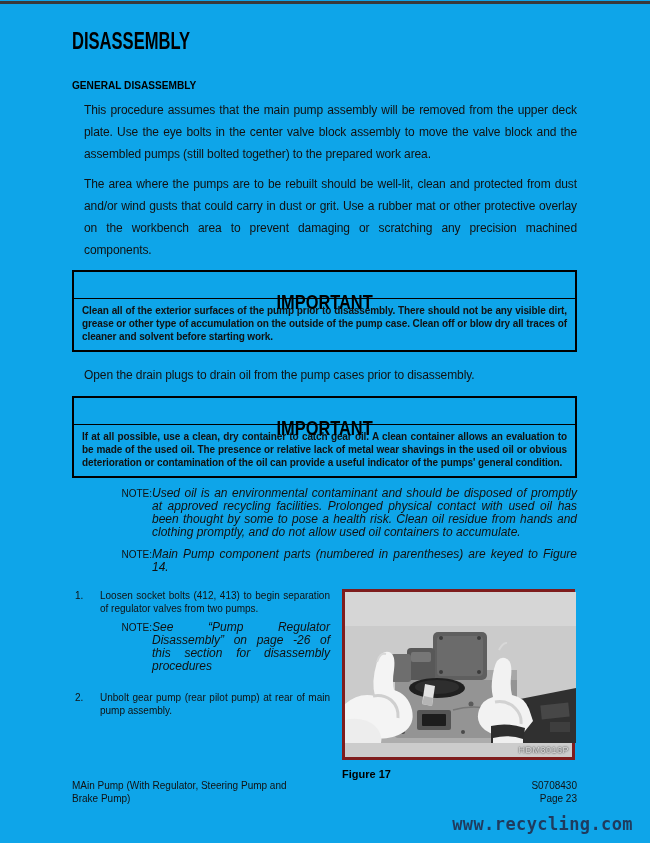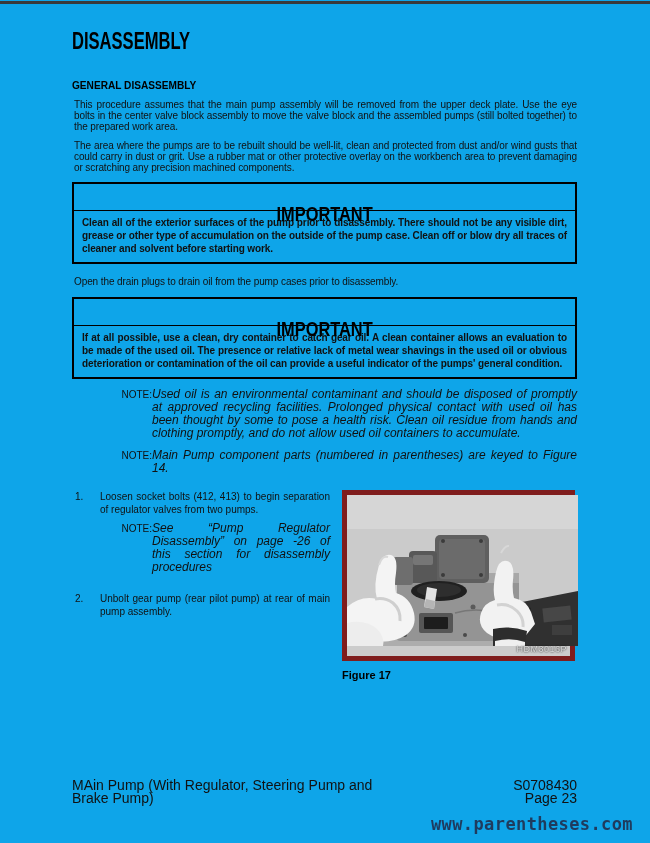--- a/index.html
+++ b/index.html
@@ -39,23 +39,23 @@
     margin: 26px 0 0 0;
     font-size: 11px;
     font-weight: bold;
     transform: scaleX(0.92);
     transform-origin: left center;
     white-space: nowrap;
     color: #000;
   }
 
   .body-par {
-    margin: 8px 0 0 2px;
-    font-size: 10px;
-    line-height: 11px;
+    margin: 8px 0 0 12px;
+    font-size: 12px;
+    line-height: 22px;
     text-align: justify;
     letter-spacing: -0.1px;
   }
 
   .important-box {
     margin-top: 9px;
     border: 2px solid #000;
   }
   .important-hdr {
     text-align: center;
@@ -102,21 +102,21 @@
   .step-body { flex: 1; }
   .step-text { font-size: 10px; line-height: 13px; text-align: justify; margin: 0; }
   .step-note { display: flex; margin-top: 6px; margin-bottom: 9px; }
   .step-note .note-label { width: 52px; }
   .step-note .note-text { word-spacing: 6px; }
 
   .figure-frame {
     position: relative;
     width: 233px;
     height: 171px;
-    border: 5px solid #7f1d1d;
+    border: 3px solid #7f1d1d;
     background: #cccccc;
   }
   .figure-frame svg { display: block; width: 231px; height: 151px; }
   .photo-label {
     position: absolute;
     right: 3px; bottom: 2px;
     font-size: 9px;
     color: #d9d9d9;
     letter-spacing: 0.5px;
     text-shadow: 0 0 2px #000;
@@ -126,21 +126,21 @@
     font-size: 11px;
     font-weight: bold;
     color: #000;
   }
 
   .footer {
     position: absolute;
     left: 72px; right: 73px; top: 779px;
     display: flex;
     justify-content: space-between;
-    font-size: 14px;
+    font-size: 10px;
     line-height: 13px;
   }
   .footer-right { text-align: right; }
 
   .watermark {
     position: absolute;
     top: 814px; right: 17px;
     font-family: "DejaVu Sans Mono", monospace;
     font-weight: bold;
     font-size: 17px;
@@ -275,14 +275,14 @@
     <div class="footer-left">
       <div>MAin Pump (With Regulator, Steering Pump and</div>
       <div>Brake Pump)</div>
     </div>
     <div class="footer-right">
       <div>S0708430</div>
       <div>Page 23</div>
     </div>
   </div>
 
-  <div class="watermark">www.parentheses.com</div>
+  <div class="watermark">www.recycling.com</div>
 </div>
 
 </body></html>

